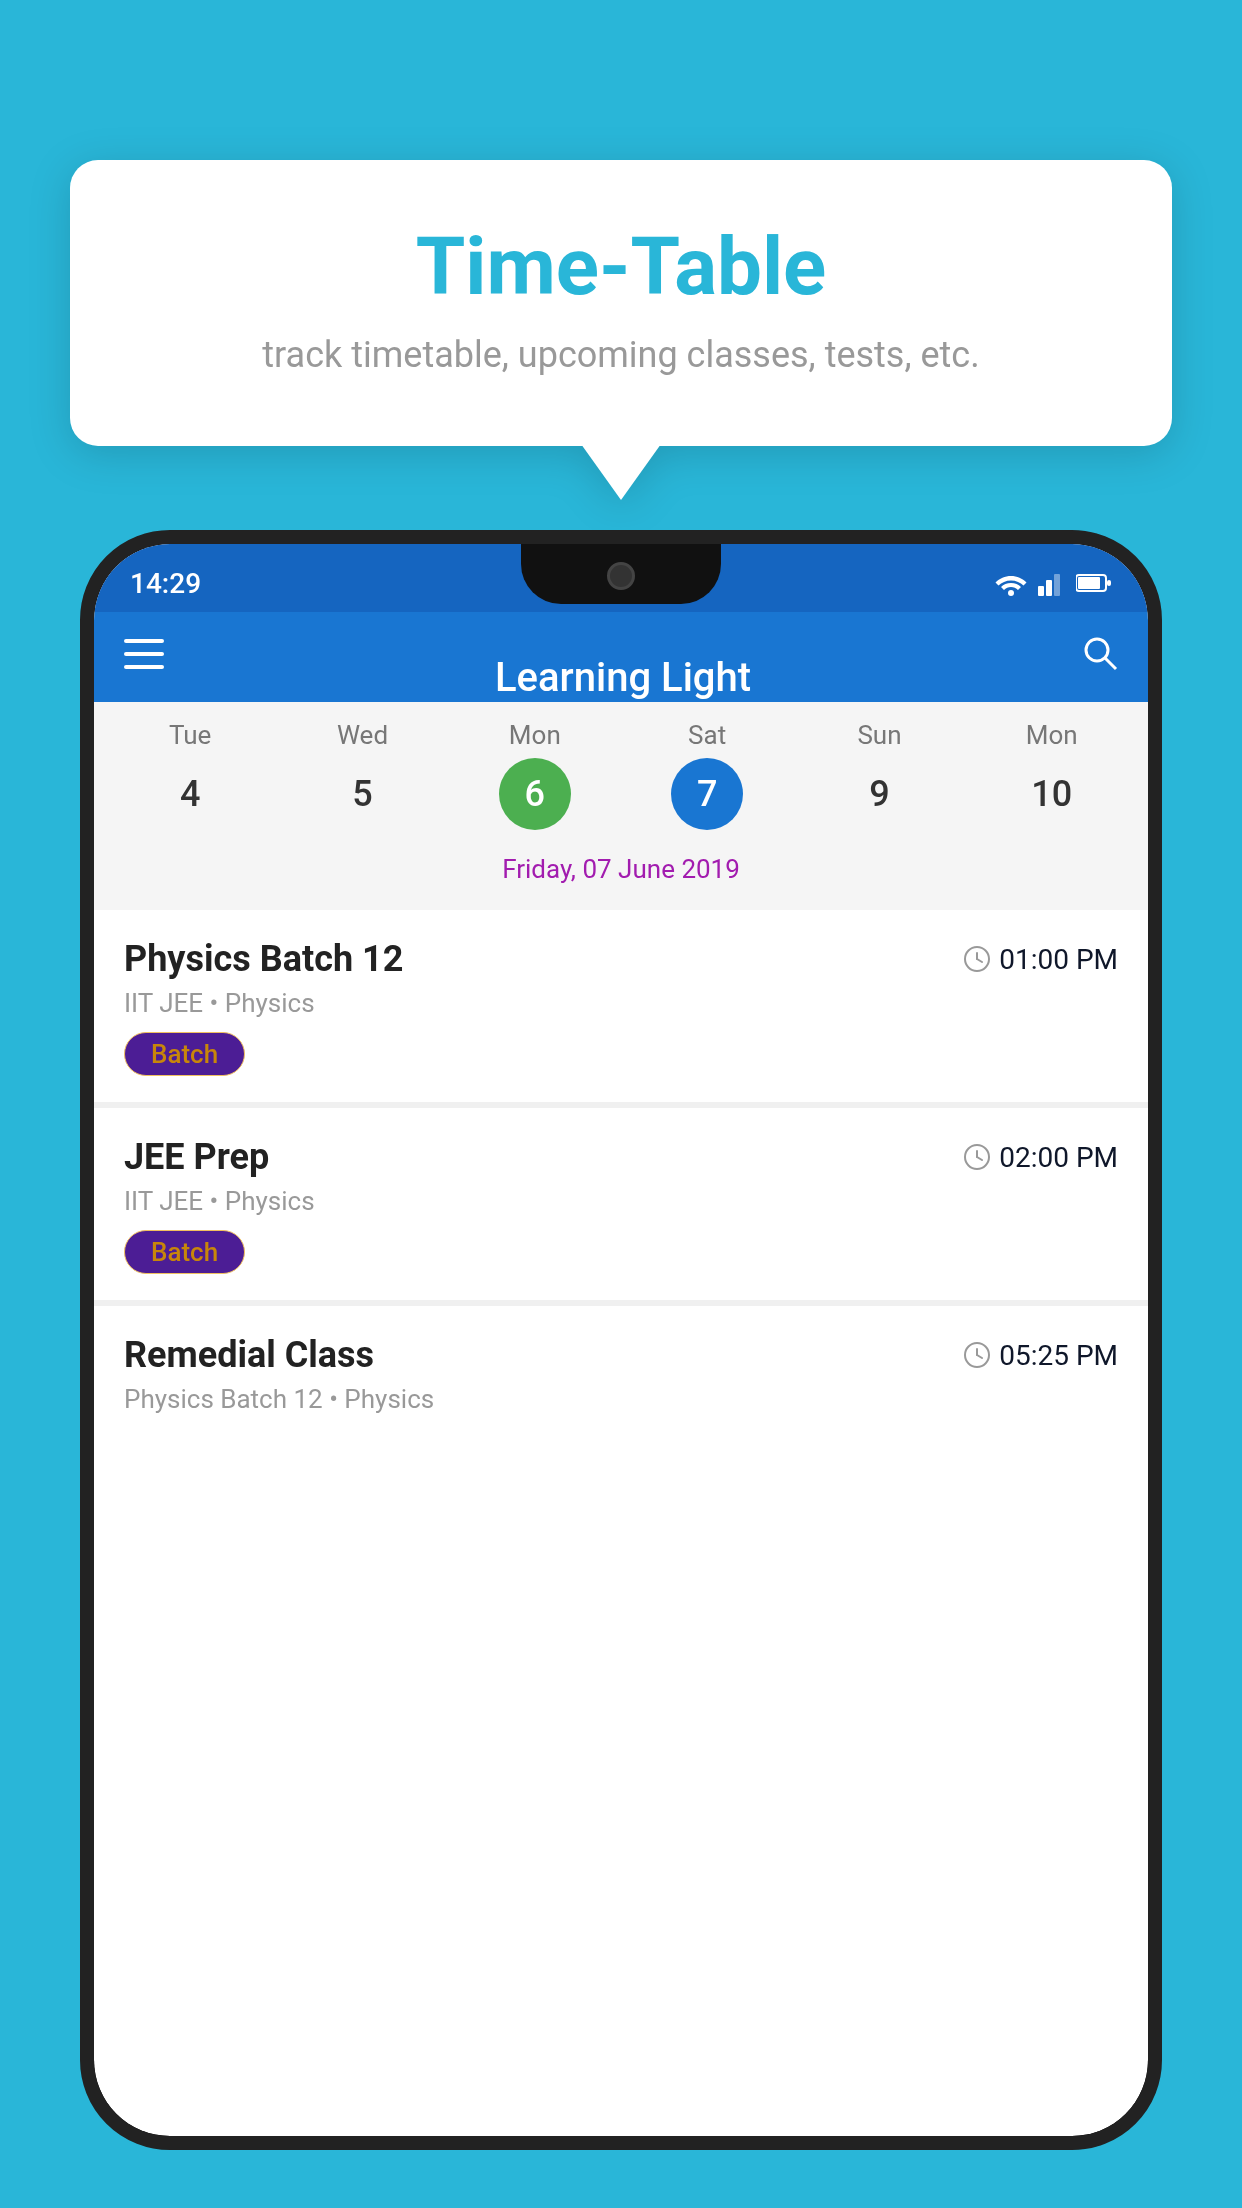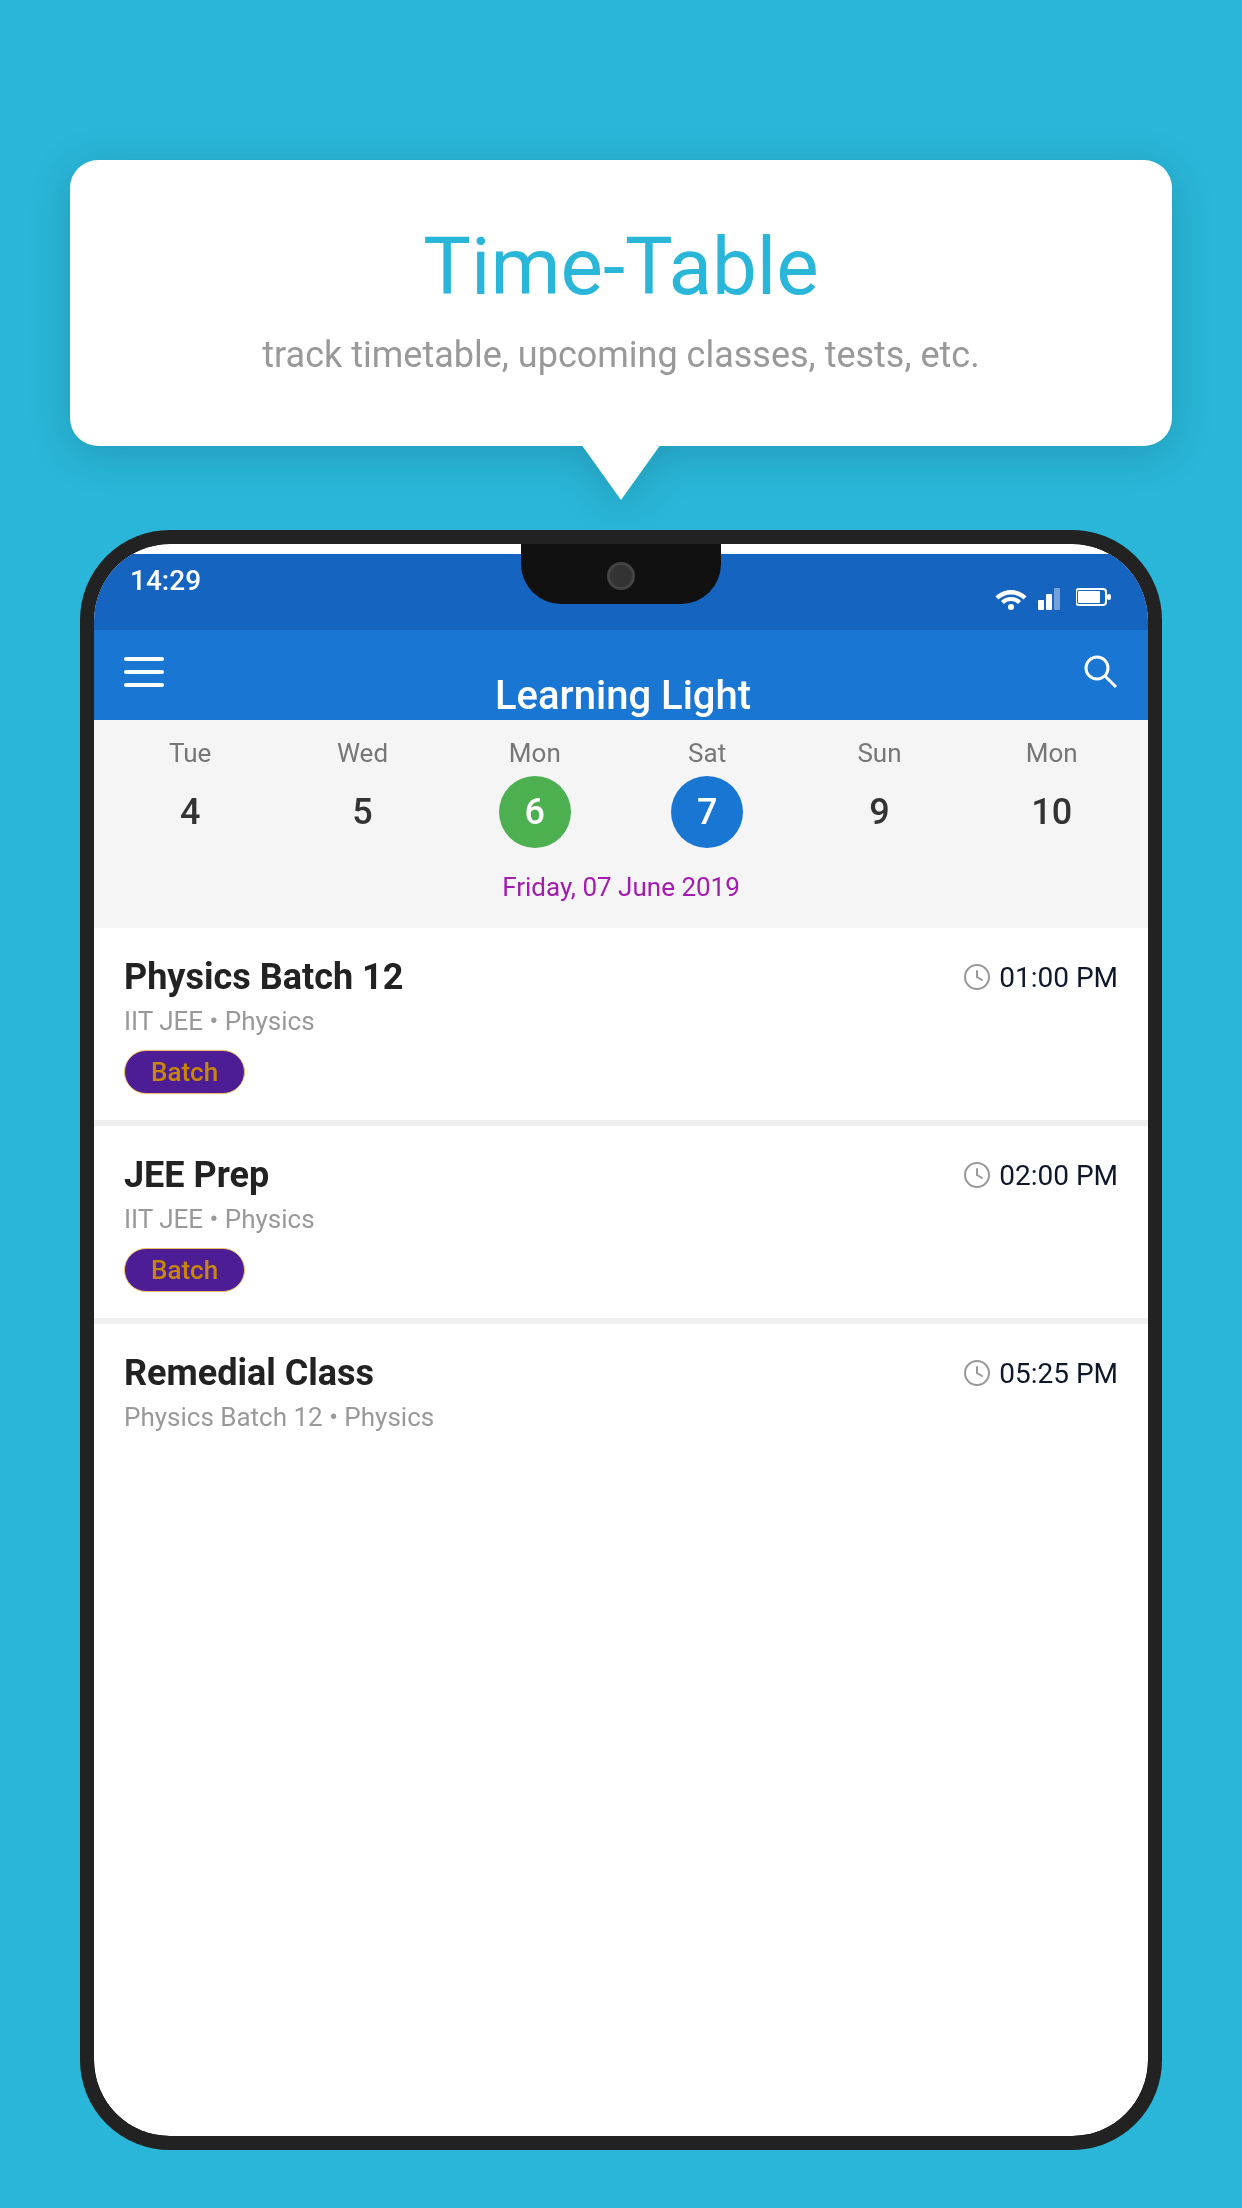--- a/index.html
+++ b/index.html
@@ -35,21 +35,21 @@
       transform: translateX(-50%);
       width: 0;
       height: 0;
       border-left: 40px solid transparent;
       border-right: 40px solid transparent;
       border-top: 56px solid white;
     }
 
     .tooltip-title {
       font-size: 80px;
-      font-weight: 400;
+      font-weight: 700;
       color: #29B6D8;
       margin-bottom: 20px;
     }
 
     .tooltip-subtitle {
       font-size: 36px;
       color: #999;
       font-weight: 400;
     }
 
@@ -93,26 +93,26 @@
       width: 28px;
       height: 28px;
       background: #333;
       border-radius: 50%;
       border: 3px solid #444;
     }
 
     
     .status-bar {
       background: #1565C0;
-      height: 76px;
-      display: flex;
+      height: 68px;
+      display: flex;
+      align-items: center;
       justify-content: space-between;
       padding: 0 36px;
       padding-top: 10px;
-      margin-top: 10px;
     }
 
     .status-time {
       color: white;
       font-size: 28px;
       font-weight: 500;
     }
 
     .status-icons {
       display: flex;

